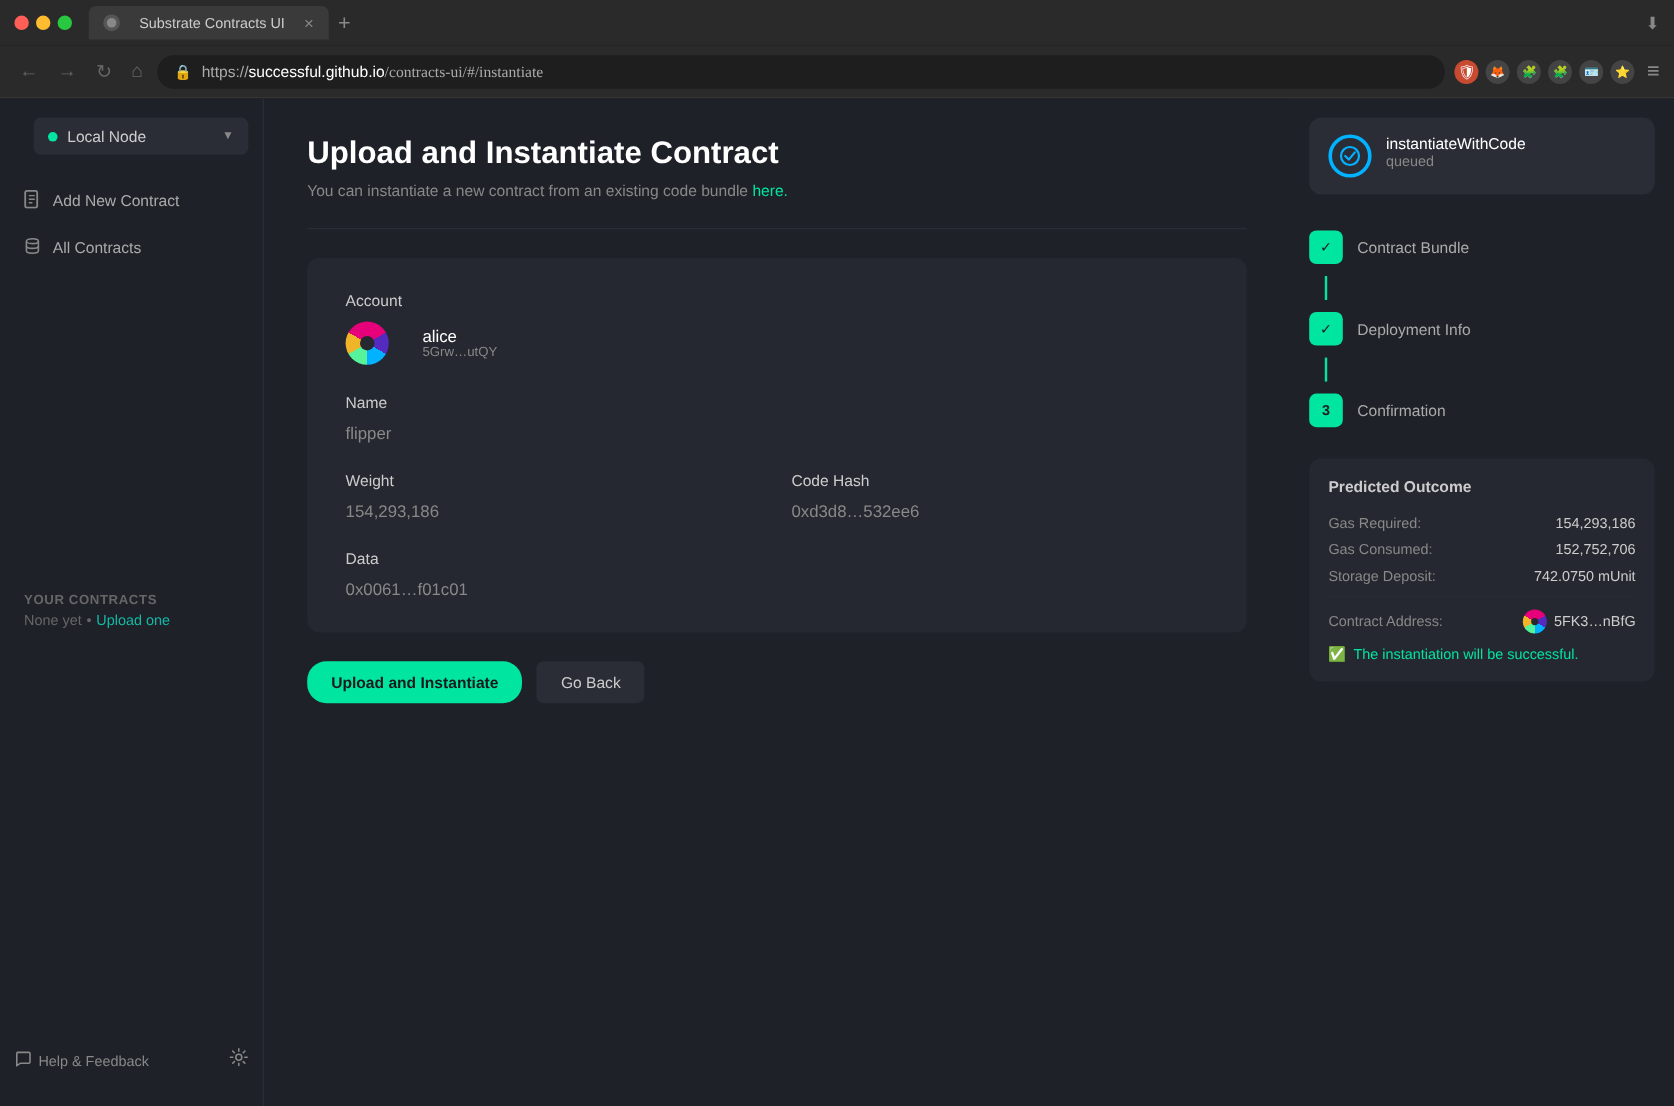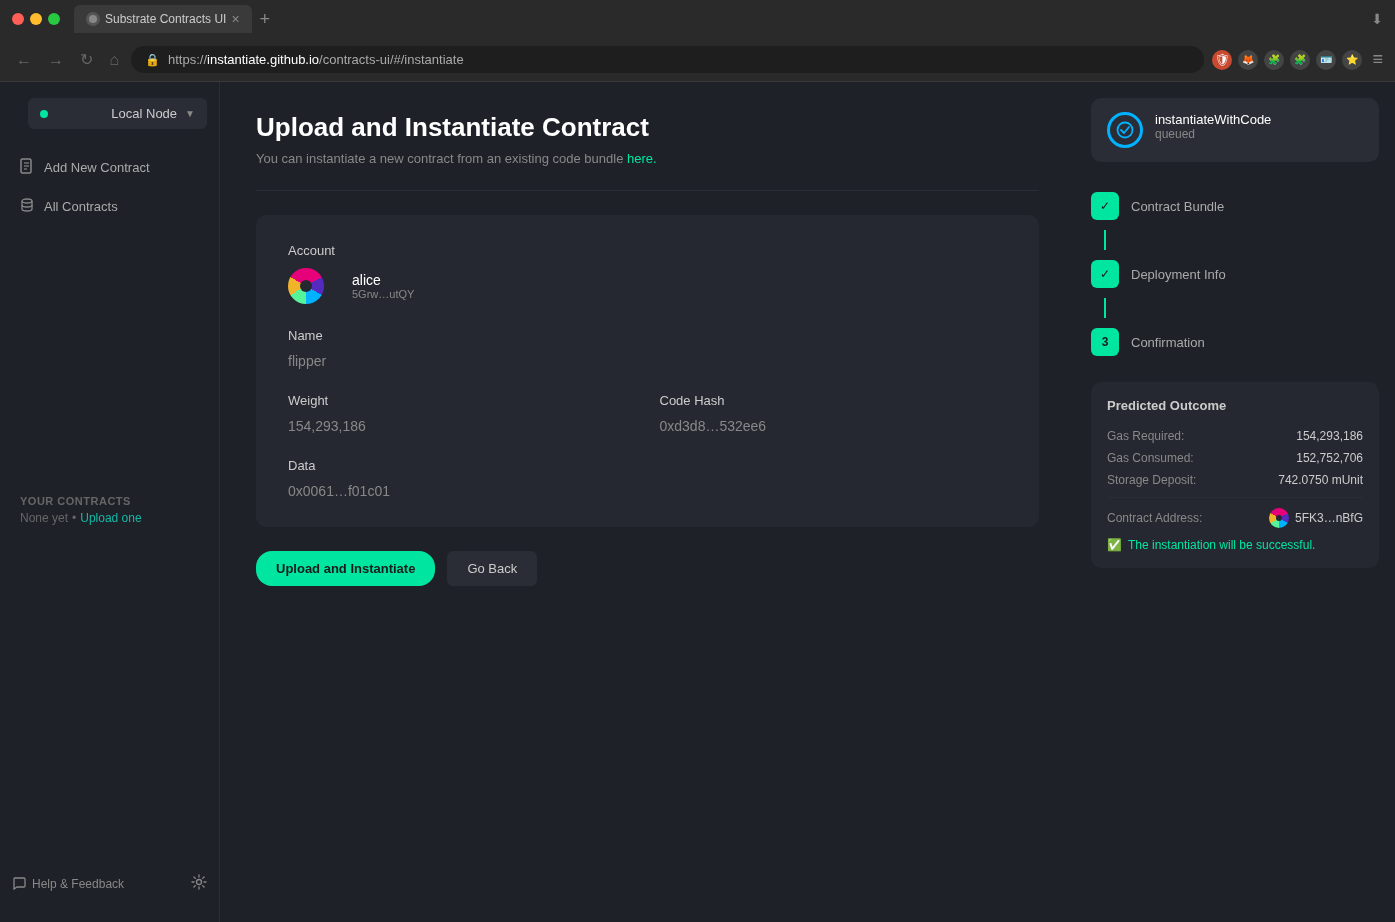--- a/index.html
+++ b/index.html
@@ -41,21 +41,21 @@
       align-items: center;
       gap: 4px;
       flex: 1;
     }
     .tab {
       background: #3a3a3a;
       border-radius: 6px 6px 0 0;
       padding: 6px 12px;
       display: flex;
       align-items: center;
-      gap: 5px;
+      gap: 16px;
       color: #ccc;
       font-size: 12px;
       min-width: 160px;
     }
     .tab-favicon {
       width: 14px;
       height: 14px;
       border-radius: 50%;
       background: #555;
       display: flex;
@@ -155,21 +155,20 @@
     }
     .network-selector {
       margin: 0 12px 20px 28px;
       background: #2a2d36;
       border-radius: 6px;
       padding: 8px 12px;
       display: flex;
       align-items: center;
       gap: 8px;
       cursor: pointer;
-      text-align: right;
     }
     .network-dot {
       width: 8px;
       height: 8px;
       border-radius: 50%;
       background: #00e5a0;
     }
     .network-name {
       color: #ccc;
       font-size: 13px;
@@ -554,21 +553,21 @@
 </div>
 
 <div class="browser-chrome">
   <button class="nav-btn">←</button>
   <button class="nav-btn">→</button>
   <button class="nav-btn">↻</button>
   <button class="nav-btn">⌂</button>
   <div class="address-bar">
     <span class="lock-icon">🔒</span>
     <span class="address-text">
-      <span style="color:#aaa;">https://</span><span style="color:white;font-weight:500;">instantiate.github.io</span><span style="color:#aaa;">/contracts-ui/#/instantiate</span>
+      <span style="color:#aaa;">https://</span><span style="color:white;font-weight:500;">successful.github.io</span><span style="color:#aaa;font-family:Liberation Serif, serif;">/contracts-ui/#/instantiate</span>
     </span>
   </div>
   <div class="browser-extensions">
     <div class="ext-icon" style="background:#c84b31;font-size:12px;">🛡</div>
     <div class="ext-icon">🦊</div>
     <div class="ext-icon" style="font-size:10px;">🧩</div>
     <div class="ext-icon" style="font-size:10px;">🧩</div>
     <div class="ext-icon" style="font-size:10px;">🪪</div>
     <div class="ext-icon" style="font-size:10px;">⭐</div>
     <span style="color:#888;font-size:18px;margin-left:4px;">≡</span>

